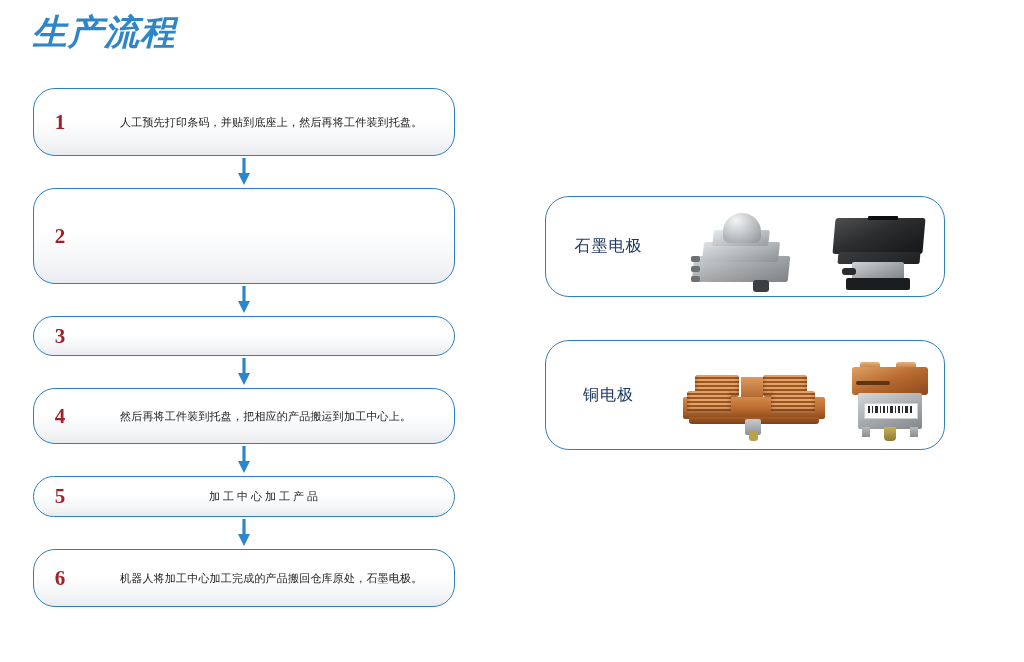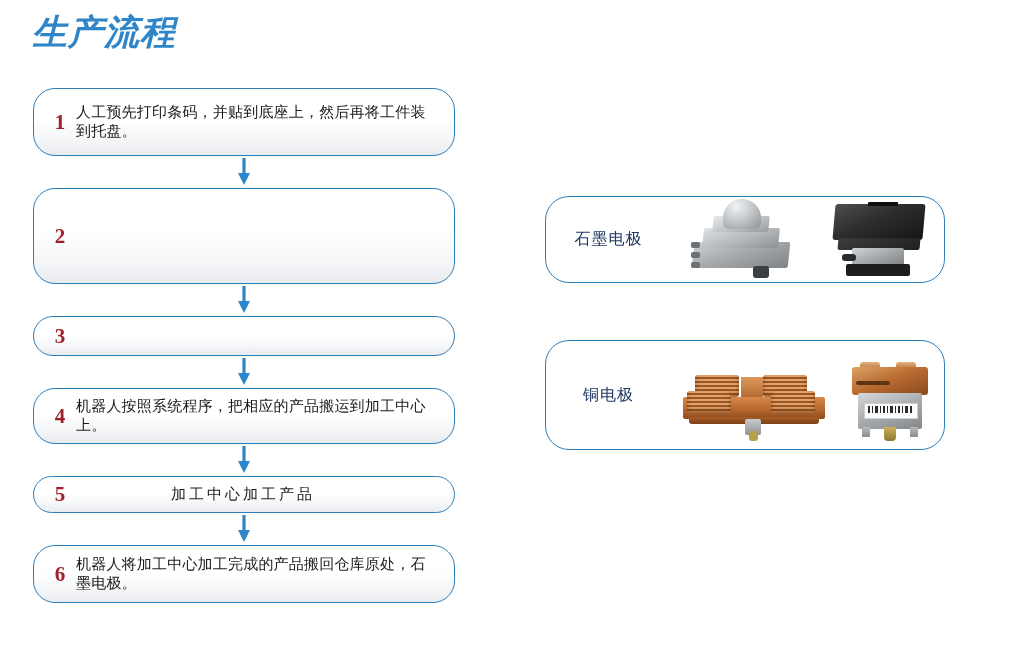--- a/index.html
+++ b/index.html
@@ -51,24 +51,25 @@
     font-size:21px;
     font-weight:bold;
     color:#a02129;
     line-height:1;
     user-select:none;
   }
 
   .step-text{
     flex:1 1 auto;
     font-family:"DejaVu Sans","Liberation Sans",sans-serif;
-    font-size:15px;
-    line-height:19px;
+    font-size:11px;
+    line-height:25px;
     color:#1a1a1a;
     letter-spacing:0.2px;
+    margin-left:44px;
   }
 
   .step-text.centered{ text-align:center; letter-spacing:3px; padding-right:30px;}
 
   
   .h1{ min-height:68px; }
   .h2{ min-height:96px; }
   .h3{ min-height:40px; }
   .h4{ min-height:56px; }
   .h5{ min-height:36px; }
@@ -87,21 +88,21 @@
   
   .pic-panel{
     position:absolute;
     box-sizing:border-box;
     border:1.6px solid #2e80bd;
     border-radius:24px;
     background:#ffffff;
     display:flex;
     align-items:center;
   }
-  #panel-graphite{ left:545px; top:196px; width:400px; height:87px; }
+  #panel-graphite{ left:545px; top:196px; width:400px; height:101px; }
   #panel-copper{   left:545px; top:340px; width:400px; height:110px; }
 
   .pic-label{
     flex:0 0 125px;
     text-align:center;
     font-family:"DejaVu Sans","Liberation Sans",sans-serif;
     font-size:16px;
     color:#1f3864;
     letter-spacing:1px;
   }
@@ -298,21 +299,21 @@
   <div class="connector">
     <span>
       <svg width="20" height="28" viewBox="0 0 20 28" aria-hidden="true">
         <path d="M8.4 0 h3.2 v15 h4.4 L10 27 L4 15 h4.4 Z" fill="#2e86c8"></path>
       </svg>
     </span>
   </div>
 
   <div class="flow-step h4">
     <div class="step-num">4</div>
-    <div class="step-text">机器人按照系统程序，把相应的产品搬运到加工中心上。</div>
+    <div class="step-text">然后再将工件装到托盘，把相应的产品搬运到加工中心上。</div>
   </div>
   <div class="connector">
     <span>
       <svg width="20" height="28" viewBox="0 0 20 28" aria-hidden="true">
         <path d="M8.4 0 h3.2 v15 h4.4 L10 27 L4 15 h4.4 Z" fill="#2e86c8"></path>
       </svg>
     </span>
   </div>
 
   <div class="flow-step h5">

